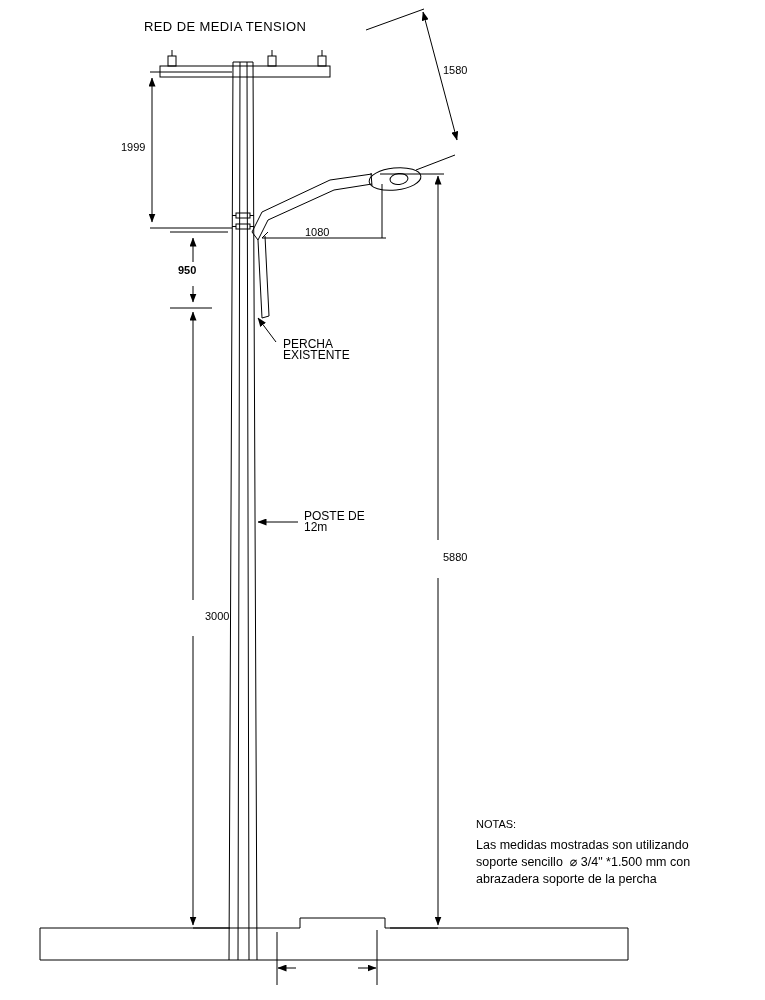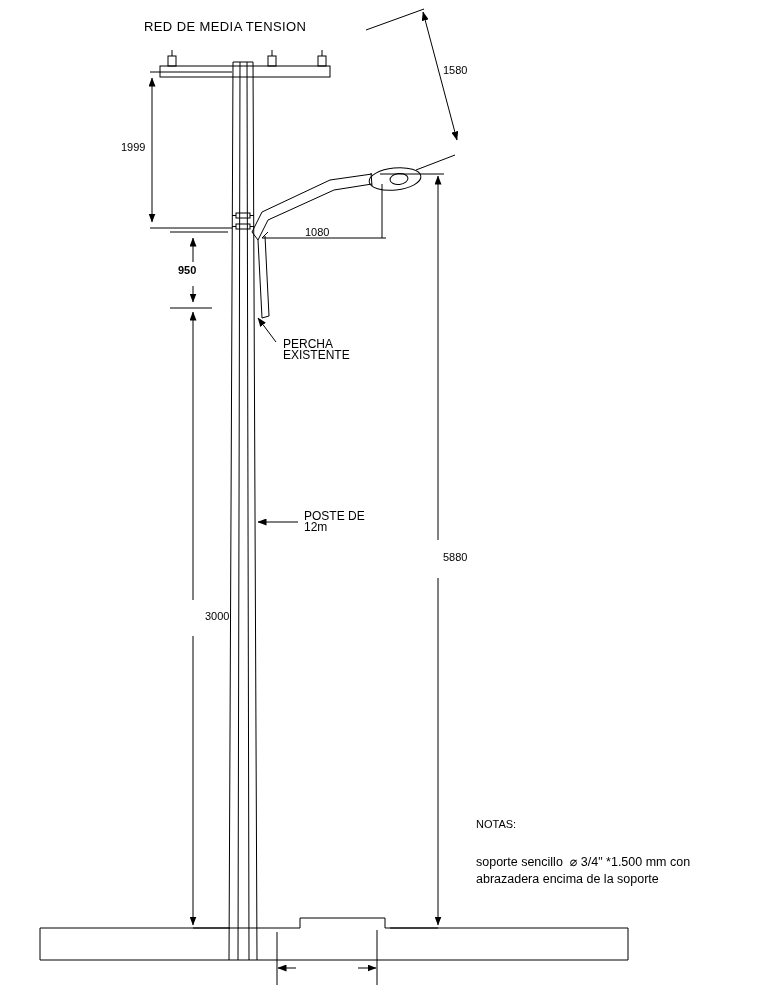--- a/index.html
+++ b/index.html
@@ -188,16 +188,17 @@
 
   <div class="lbl dim-text" style="left:303px; top:978px;margin-top:48px;">1320</div>
 
   <div class="lbl callout-text" style="left:283px; top:337px;">PERCHA</div>
   <div class="lbl callout-text" style="left:283px; top:348px;">EXISTENTE</div>
 
   <div class="lbl callout-text" style="left:304px; top:509px;">POSTE DE</div>
   <div class="lbl callout-text" style="left:304px; top:520px;">12m</div>
 
   <div class="lbl note-title" style="left:476px; top:818px;">NOTAS:</div>
+  <div class="lbl note-body" style="left:476px; top:838px;">Las medidas mostradas son utilizando</div>
   <div class="lbl note-body" style="left:476px; top:855px;">soporte sencillo  ⌀ 3/4" *1.500 mm con</div>
-  <div class="lbl note-body" style="left:476px; top:872px;">abrazadera encima de la soporte</div>
+  <div class="lbl note-body" style="left:476px; top:872px;">abrazadera soporte de la percha</div>
 
 </div>
 
 </body></html>

